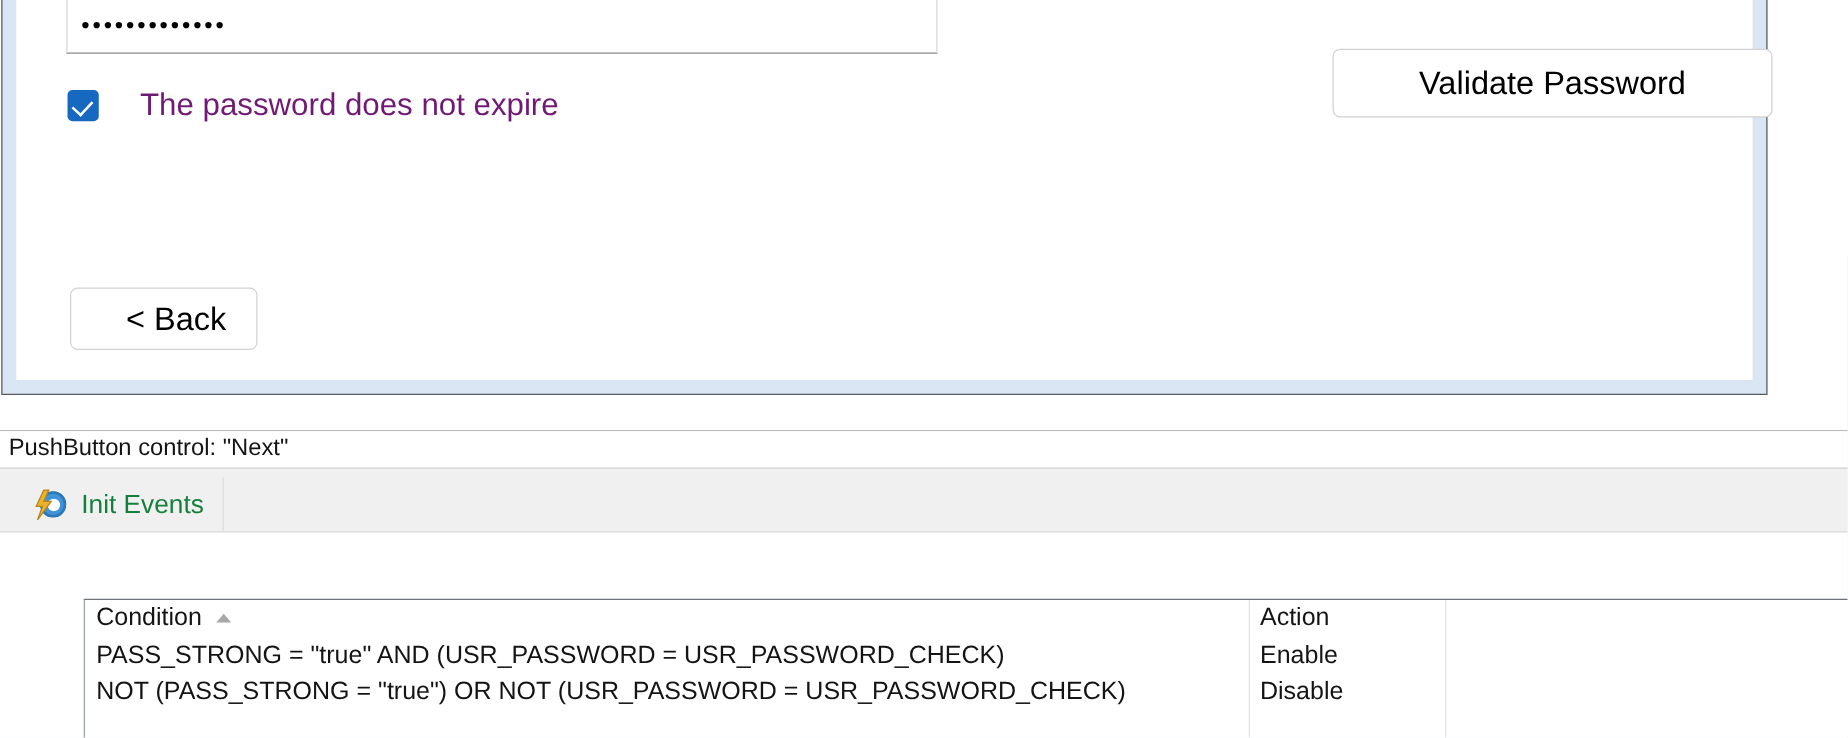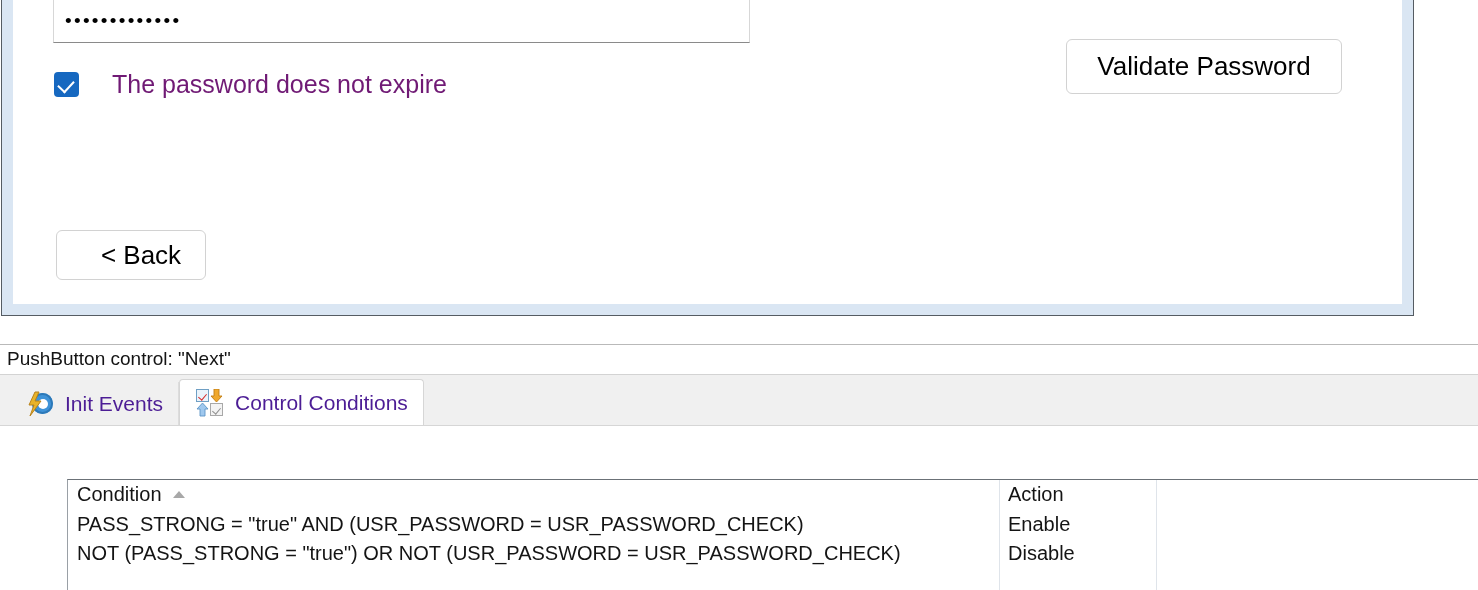--- a/index.html
+++ b/index.html
@@ -96,21 +96,21 @@
     display: flex;
     align-items: center;
     justify-content: center;
     font-family: "Liberation Sans", sans-serif;
     color: #000000;
     white-space: nowrap;
   }
   #btn-validate {
     left: 1053px;
     top: 48px;
-    width: 276px;
+    width: 352px;
     height: 55px;
     font-size: 26px;
   }
   #btn-back {
     left: 43px;
     top: 239px;
     width: 150px;
     height: 50px;
     font-size: 26px;
     padding-left: 20px;
@@ -211,21 +211,21 @@
   .tab.active {
     background: #ffffff;
     border: 1px solid #d6d6d6;
     border-bottom: none;
     border-top-left-radius: 4px;
     border-top-right-radius: 4px;
     height: 47px;
   }
   .tab-label {
     font-size: 21px;
-    color: #4c1d95;
+    color: #15803d;
     margin-left: 11px;
     white-space: nowrap;
   }
   .tab-ico {
     width: 30px;
     height: 30px;
     position: relative;
     flex: 0 0 auto;
   }
   
@@ -398,35 +398,20 @@
         <span class="ico-gear"></span>
         <svg width="30" height="30" style="position:absolute;left:0;top:0">
           <polygon points="11,3 5,16 10,16 6,27 17,12 11,12 15,3" fill="#e8b32a" stroke="#b8821a" stroke-width="1"></polygon>
         </svg>
       </span>
       <span class="tab-label">Init Events</span>
     </div>
 
 
 
-    <div class="tab active">
-      <span class="tab-ico">
-        <span class="ico-cc">
-          <span class="cc-cell cc-chk-red"></span>
-          <span class="cc-cell cc-chk-gray"></span>
-          <svg class="cc-arrow" style="left:14px;top:0" width="13" height="14">
-            <polygon points="4,0 9,0 9,7 12,7 6.5,13 1,7 4,7" fill="#f0a82c" stroke="#bf7d14" stroke-width="0.9"></polygon>
-          </svg>
-          <svg class="cc-arrow" style="left:0px;top:14px" width="13" height="14">
-            <polygon points="6.5,0 12,6 9,6 9,13 4,13 4,6 1,6" fill="#9fc8ee" stroke="#5e95c6" stroke-width="0.9"></polygon>
-          </svg>
-        </span>
-      </span>
-      <span class="tab-label">Control Conditions</span>
-    </div>
 
   </div>
 </div>
 
 <div id="tab-content">
   <div id="grid">
     <div id="grid-inner">
       <span class="col-div" id="col-div-1"></span>
       <span class="col-div" id="col-div-2"></span>
 

